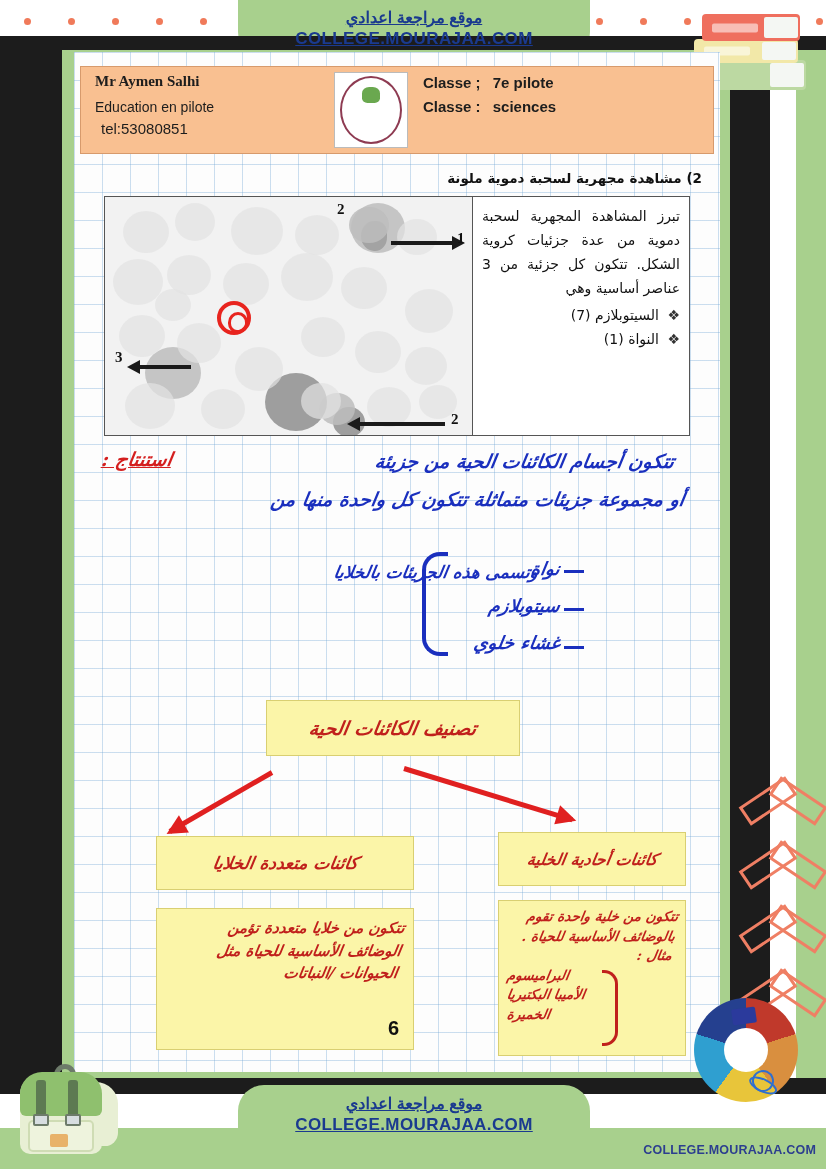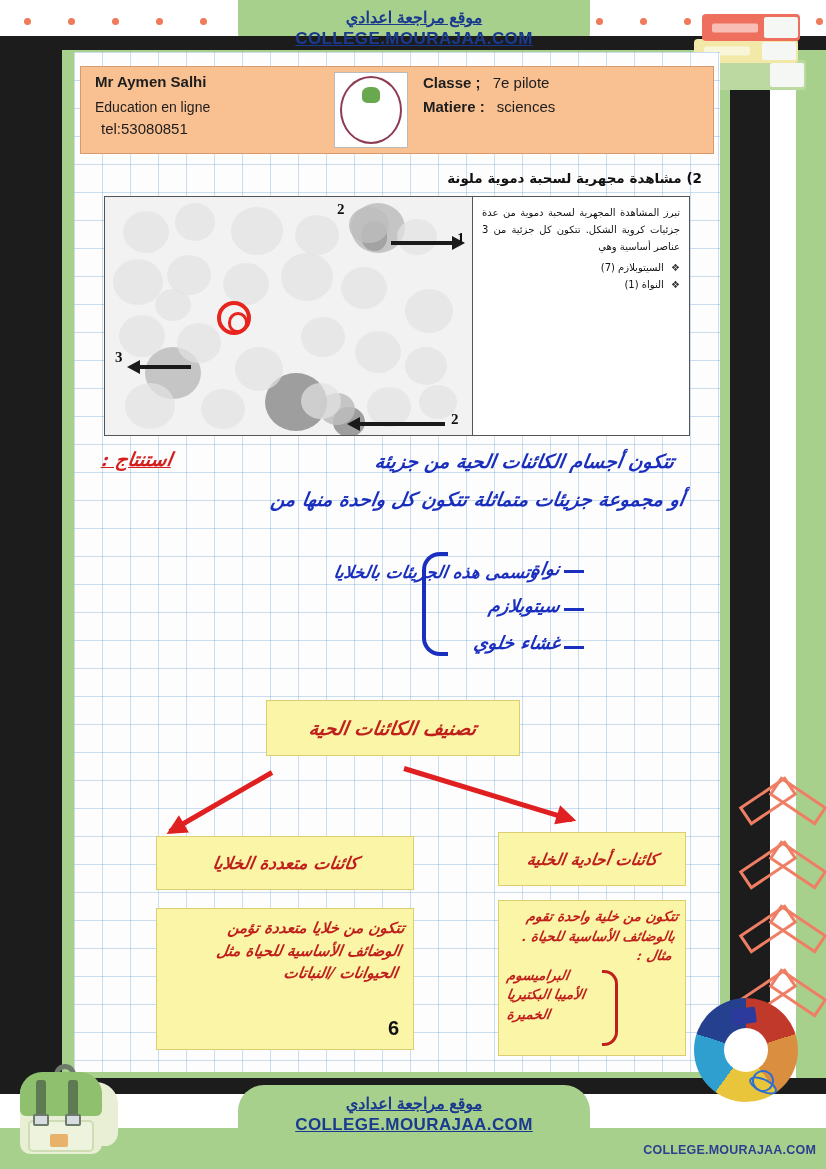--- a/index.html
+++ b/index.html
@@ -149,42 +149,42 @@
     background-size: 28px 28px;
     overflow: hidden;
   }
 
   
   .hdr {
     position: absolute; left: 6px; top: 14px; width: 634px; height: 88px;
     background: #f9c091; border: 1px solid #d79a6c; display: flex;
   }
   .hdr-left { width: 244px; padding: 6px 0 0 14px; }
-  .hdr-left .l1 { font-size: 15px; font-weight: bold; color: #1d1d1d; }
+  .hdr-left .l1 { font-size: 15px; font-weight: bold; color: #1d1d1d; font-family: Liberation Serif, serif; }
   .hdr-left .l2 { font-size: 14px; color: #1d1d1d; margin-top: 9px; }
   .hdr-left .l3 { font-size: 15px; color: #1d1d1d; margin-top: 5px; padding-left: 6px; }
   .hdr-logo { width: 92px; display: flex; align-items: center; justify-content: center; }
   .stamp {
     width: 74px; height: 76px; background: #fff; border: 1px solid #bbb;
     display: flex; align-items: center; justify-content: center;
   }
   .stamp-oval {
     width: 62px; height: 68px; border: 2px solid #8e3b52; border-radius: 50%;
     position: relative; display:flex; align-items:center; justify-content:center;
     font-size: 4.4px; color: #8e3b52; text-align:center; line-height:1.5; padding: 6px 4px;
     overflow: hidden;
   }
   .stamp-tree { position:absolute; left:50%; top:9px; transform:translateX(-50%);
                 width:18px; height:16px; background:#6aa84f; border-radius: 40% 40% 30% 30%; }
   .hdr-right { flex: 1; padding: 7px 10px 0 6px; }
   .hdr-right .r1, .hdr-right .r2 { font-size: 15px; font-weight: bold; color: #1d1d1d; }
   .hdr-right .r2 { margin-top: 7px; }
   .hdr-right .r3 { font-size: 14.5px; font-weight: bold; color: #1d1d1d;
                    margin-top: 7px; padding-left: 26px; }
-  .hdr-right .val { font-weight: normal; padding-left: 8px; margin-top: 46px; }
+  .hdr-right .val { font-weight: bold; padding-left: 8px; margin-top: 46px; }
 
   
   .sec-title {
     position: absolute; right: 18px; top: 118px; width: 400px;
     text-align: right; direction: rtl;
     font-size: 13.5px; font-weight: bold; color: #111;
     font-family: "DejaVu Sans", sans-serif;
   }
 
   
@@ -215,21 +215,21 @@
     border: 4px solid #e8241e; border-radius: 50%;
   }
   .red-circle::after {
     content:""; position:absolute; left:7px; top:7px; width:14px; height:15px;
     border: 3px solid #e8241e; border-radius: 50% 50% 45% 45%;
   }
 
   .fig-text {
     flex: 1; background: #fff; padding: 7px 9px 0 9px;
     direction: rtl; text-align: justify;
-    font-family: "DejaVu Sans", sans-serif; font-size: 10px;
+    font-family: "DejaVu Sans", sans-serif; font-size: 14px;
     color: #111; line-height: 1.72;
   }
   .fig-text .para { text-align: justify; }
   .fig-text ul { list-style: none; margin-top: 3px; }
   .fig-text li { text-align: right; }
   .bullet { color: #333; padding-left: 4px; }
 
   
   .hw {
     position: absolute; color: #1a2fbe; direction: rtl;
@@ -385,37 +385,37 @@
       <div class="chev a" style="left: 30px; top: 150px; transform: rotate(34deg);"></div>
       <div class="chev a" style="left: 0px; top: 214px; transform: rotate(-34deg);"></div>
       <div class="chev a" style="left: 30px; top: 214px; transform: rotate(34deg);"></div>
     </div>
 
   <div id="sheet">
 
     <div class="hdr">
       <div class="hdr-left">
         <div class="l1">Mr Aymen Salhi</div>
-        <div class="l2">Education en ligne</div>
+        <div class="l2">Education en pilote</div>
         <div class="l3">tel:53080851</div>
       </div>
       <div class="hdr-logo">
         <div class="stamp">
           <div class="stamp-oval">
             <div class="stamp-tree"></div>
           </div>
         </div>
       </div>
       <div class="hdr-right">
         <div class="r1">
           <span>Classe ;</span>
           <span class="val">7e pilote</span>
         </div>
         <div class="r2">
-          <span>Matiere :</span>
+          <span>Classe :</span>
           <span class="val">sciences</span>
         </div>
       </div>
     </div>
 
     <div class="sec-title">2)  مشاهدة مجهرية لسحبة دموية ملونة</div>
 
     <div class="fig-row">
       <div class="fig-img" id="fig-img">
           <div class="blob dk" style="left: 228px; top: 210px; width: 32px; height: 30px; opacity: 0.85;"></div>

